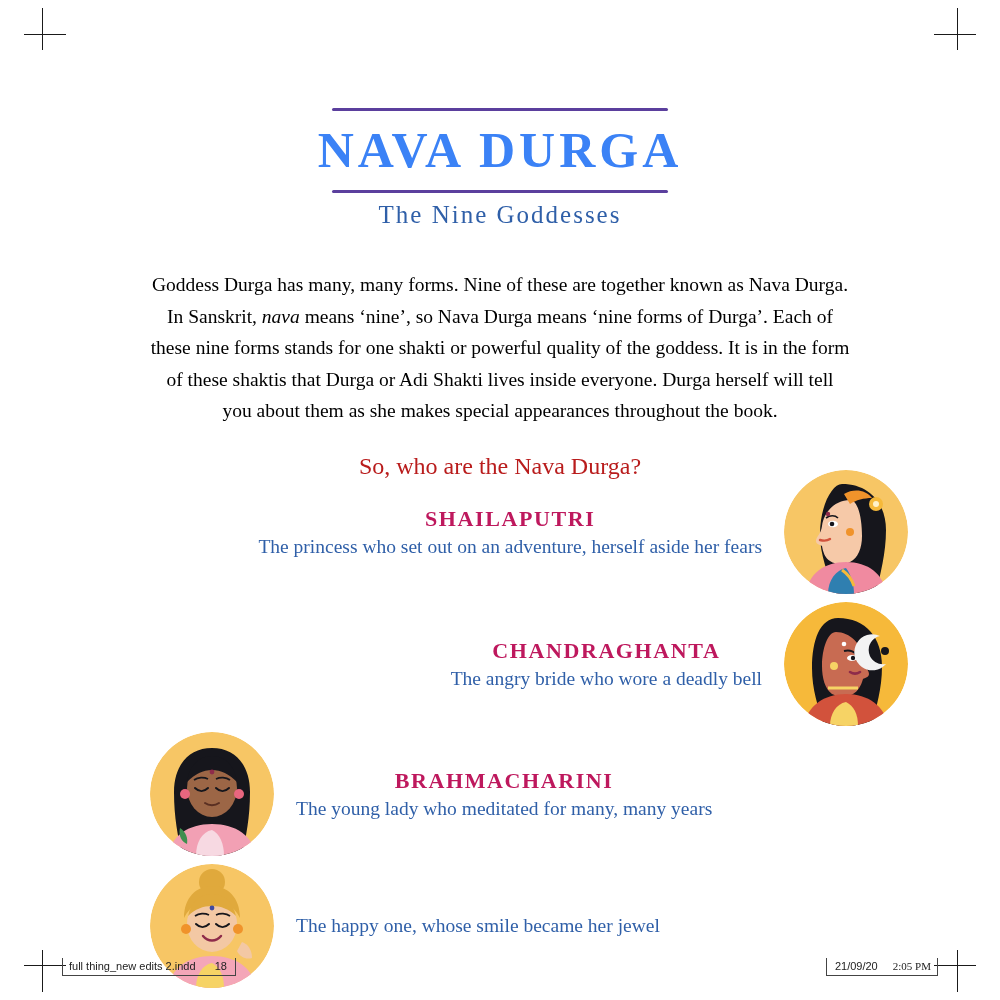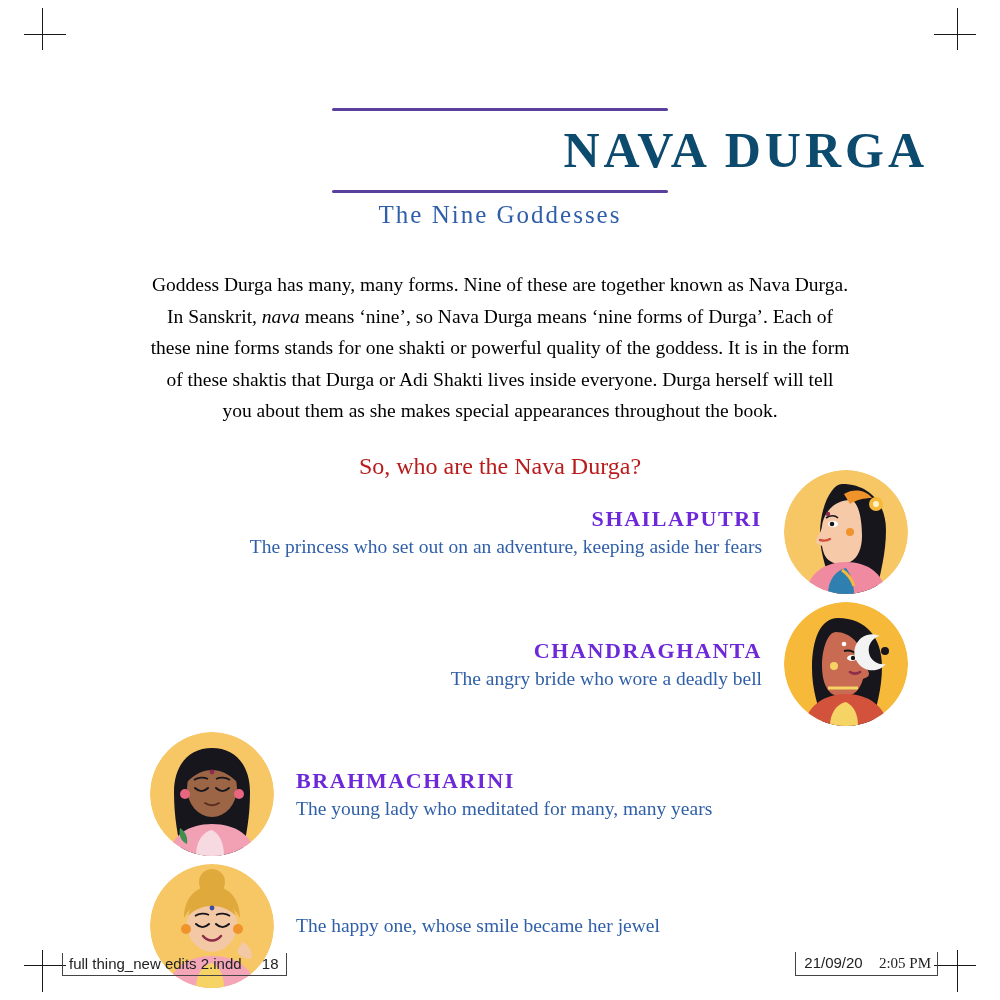--- a/index.html
+++ b/index.html
@@ -72,25 +72,24 @@
     margin: 0 auto;
     border-radius: 2px;
   }
   .rule-top { margin-bottom: 6px; }
   .rule-bottom { margin-top: 2px; }
 
   .main-title {
     font-family: "Liberation Serif", serif;
     font-size: 50px;
     letter-spacing: 4px;
-    color: #0c4a6e;
+    color: #3b82f6;
     font-weight: bold;
     line-height: 1.1;
     margin: 12px;
-    text-align: right;
   }
   .sub-title {
     font-family: "Liberation Serif", serif;
     font-size: 25px;
     letter-spacing: 2px;
     color: #2f5fa8;
     margin: 8px 0 0 0;
     font-weight: normal;
   }
 
@@ -129,23 +128,24 @@
   }
   .g-text {
     padding: 0 22px;
   }
   .g-row.right .g-text { text-align: right; }
   .g-row.left  .g-text { text-align: left; }
 
   .g-name {
     font-size: 22px;
     letter-spacing: 1.6px;
-    color: #6d28d9;
+    color: #be185d;
     font-weight: bold;
     margin: 0 0 4px 0;
+    text-align: center;
   }
   .g-desc {
     font-size: 19.5px;
     color: #2f5fa8;
     margin: 0;
   }
 
   .portrait {
     width: 124px;
     height: 124px;
@@ -162,21 +162,21 @@
   #row-kushmanda { margin-left: 90px; margin-top: 8px; }
 
   
   .footer {
     position: absolute;
     left: 0;
     right: 0;
     bottom: 24px;
     height: 22px;
     font-family: "Liberation Sans", sans-serif;
-    font-size: 15px;
+    font-size: 11px;
     color: #222;
   }
   .footer-left {
     position: absolute;
     left: 62px;
     bottom: 0;
     border: 1px solid #444;
     border-top: none;
     padding: 2px 8px 3px 6px;
     white-space: nowrap;
@@ -224,21 +224,21 @@
 
   <p class="intro"><span>Goddess Durga has many, many forms. Nine of these are together known as Nava Durga. In Sanskrit, </span><em>nava</em><span> means ‘nine’, so Nava Durga means ‘nine forms of Durga’. Each of these nine forms stands for one shakti or powerful quality of the goddess. It is in the form of these shaktis that Durga or Adi Shakti lives inside everyone. Durga herself will tell you about them as she makes special appearances throughout the book.</span></p>
 
   <p class="question">So, who are the Nava Durga?</p>
 
   <div class="goddess-list">
 
     <div class="g-row right" id="row-shailaputri">
       <div class="g-text">
         <p class="g-name">SHAILAPUTRI</p>
-        <p class="g-desc">The princess who set out on an adventure, keeping aside her fears</p>
+        <p class="g-desc">The princess who set out on an adventure, herself aside her fears</p>
       </div>
       <div class="portrait">
         <svg viewBox="0 0 124 124" width="124" height="124" aria-hidden="true">
           <circle cx="62" cy="62" r="62" fill="#f7c665"></circle>
 
           <path d="M58 14c28 0 44 20 44 46 0 24-6 44-10 64H50c-6-22-14-38-14-60 0-28 12-50 22-50z" fill="#16161c"></path>
 
           <path d="M66 30c-14 0-26 11-28 26-1 8-6 11-6 15 0 3 4 4 6 5 1 6 3 12 8 15 6 4 14 4 20 1 8-4 12-14 12-26 0-18-4-36-12-36z" fill="#f6c9a8"></path>
 
           <ellipse cx="49" cy="54" rx="5" ry="3.2" fill="#ffffff"></ellipse>

